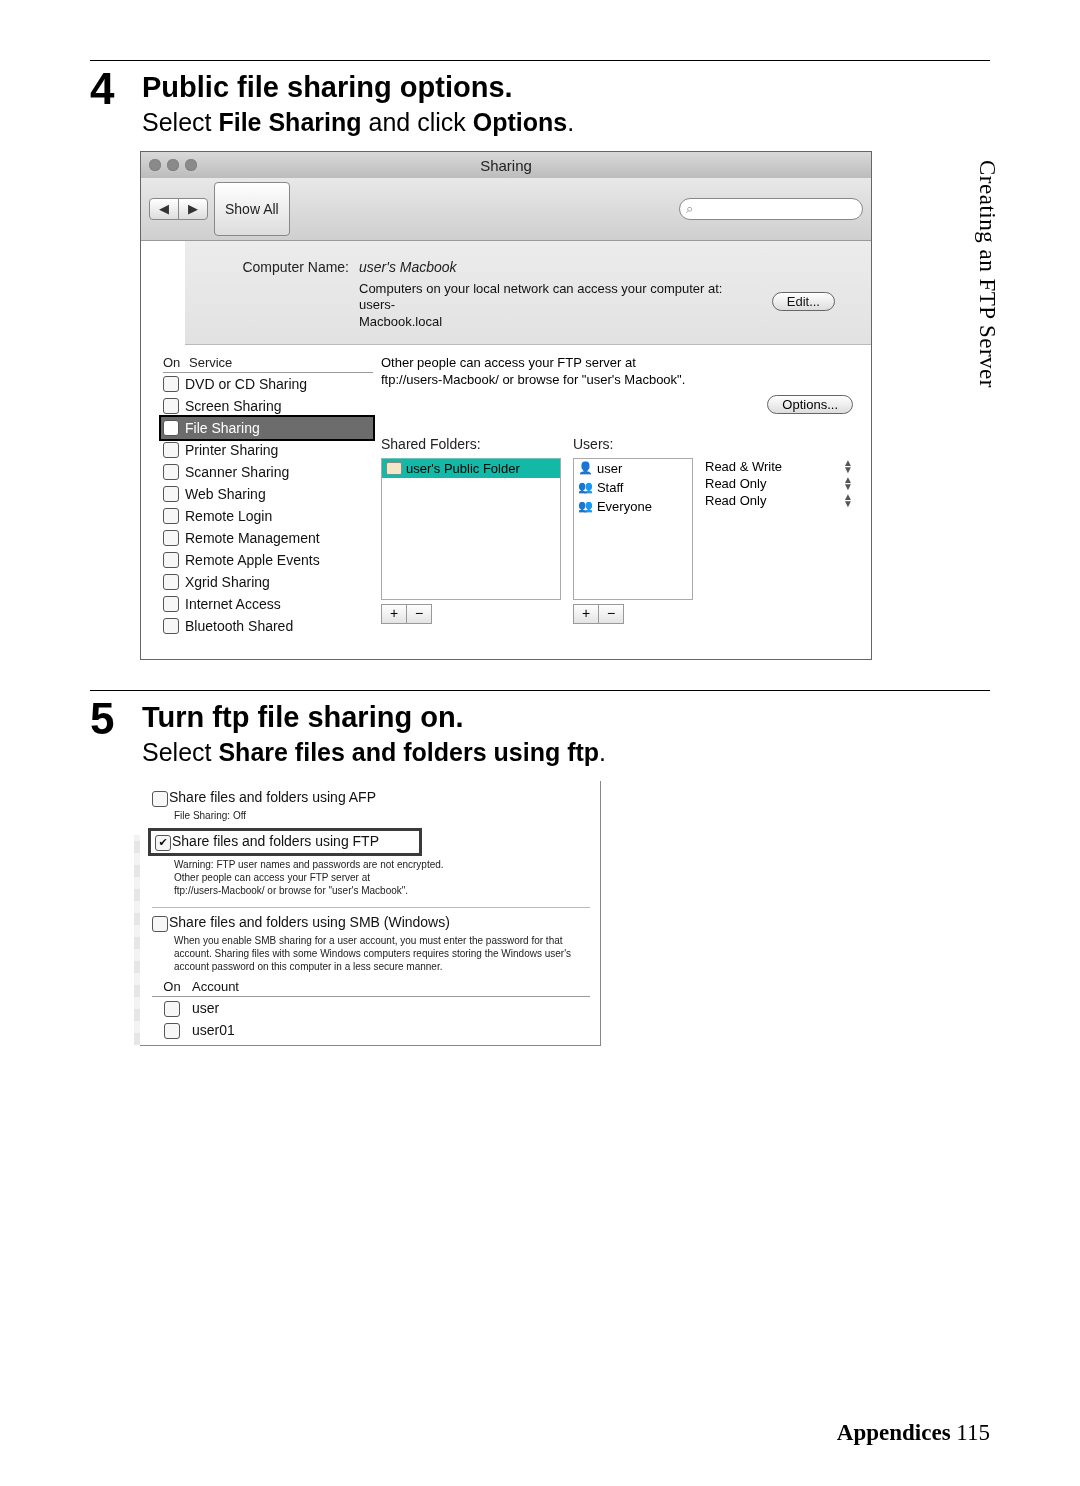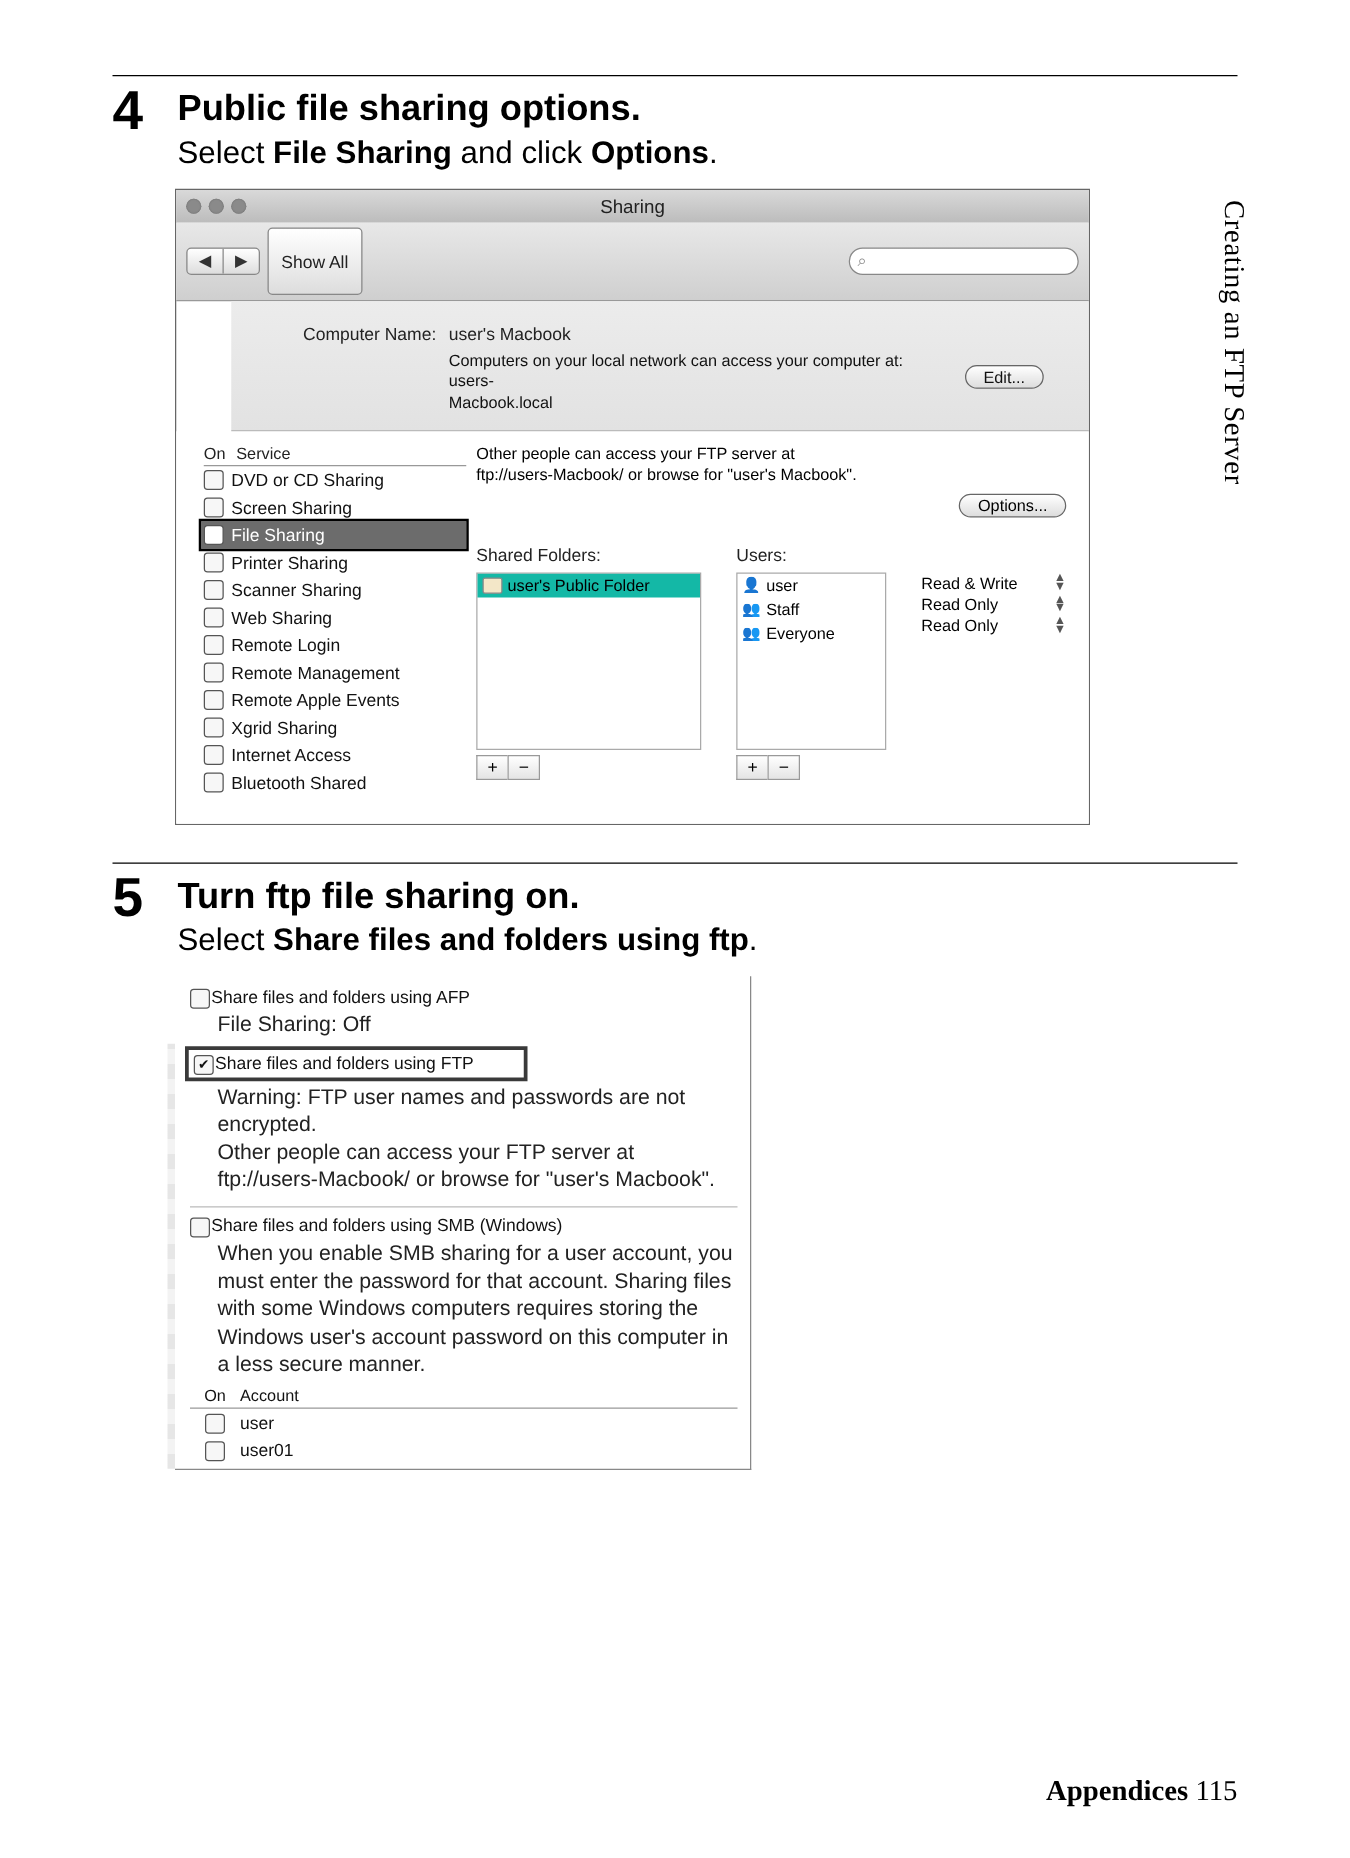--- a/index.html
+++ b/index.html
@@ -114,21 +114,21 @@
     font-size:13px; color:#888;
   }
   .pane-top {
     background: linear-gradient(#ececec,#e2e2e2);
     border-bottom:1px solid #bbb;
     padding: 18px 30px 14px 34px;
     font-size:14px; color:#111;margin-left:44px;
   }
   .cn-row{display:flex;gap:10px;align-items:baseline;}
   .cn-label{min-width:130px;text-align:right;color:#222;}
-  .cn-val{color:#222;}
+  .cn-val{color:#222;font-style:italic;}
   .cn-sub{margin-left:140px;margin-top:6px;font-size:13px;color:#111;max-width:400px;line-height:1.25;}
   .edit-btn {
     position:absolute; right:36px; margin-top:-38px;
   }
   .btn-oval {
     display:inline-block;border:1px solid #666;border-radius:10px;
     padding:1px 14px; background:linear-gradient(#fff,#ddd); font-size:13px;
   }
   .pane-main{
     display:flex;
@@ -148,21 +148,21 @@
     background:#6c6c6c;color:#fff;
     outline:2px solid #000;
     padding-left:2px;margin-left:-2px;
   }
   .svc-row.sel .chk{background:#fff;}
   .right-col{flex:1;font-size:13px;}
   .ftp-title{font-size:14px;margin-bottom:4px;display:flex;align-items:center;gap:6px;}
   .bulb{width:12px;height:12px;border:1px solid #888;border-radius:50%;display:inline-block;background:#ddd;}
   .ftp-desc{font-size:13px;line-height:1.3;}
   .options-btn{float:right;margin-top:6px;}
-  .sf-row{display:flex;gap:28px;margin-top:22px;}
+  .sf-row{display:flex;gap:12px;margin-top:22px;}
   .sf-col{display:flex;flex-direction:column;}
   .sf-col.f{width:180px;}
   .sf-col.u{width:120px;}
   .sf-col.p{flex:1;}
   .sf-label{font-size:14px;color:#222;margin-bottom:6px;}
   .sf-list{border:1px solid #aaa;height:140px;font-size:13px;background:#fff;}
   .sf-list.nb{border:none;}
   .sf-item{padding:2px 4px;display:flex;align-items:center;gap:4px;}
   .sf-item.sel{background:#14b8a6;}
   .folder-ico{width:14px;height:11px;border:1px solid #888;background:#f3e7c8;border-radius:2px;display:inline-block;}
@@ -180,21 +180,21 @@
     border-right:1px solid #888;
     border-bottom:1px solid #888;
     background:#fff;
     font-size:14px;color:#111;
     position:relative;
   }
   .shot2-inner{padding:6px 10px 4px 12px;}
   .opt-row{display:flex;align-items:flex-start;gap:1px;margin:2px 0;}
   .opt-chk{width:14px;height:14px;border:1px solid #555;border-radius:3px;background:#f7f7f7;margin-top:2px;display:flex;align-items:center;justify-content:center;font-size:11px;flex-shrink:0;}
   .opt-chk.on::after{content:"✔";}
-  .opt-sub{margin-left:22px;font-size:17px;color:#222;line-height:1.3;}
+  .opt-sub{margin-left:22px;font-size:10px;color:#222;line-height:1.3;}
   .ftp-box{border:3px solid #3a3a3a;padding:2px 4px;margin:6px 0 2px -4px;width:260px;}
   .hrthin{border-top:1px solid #bbb;margin:10px 0 6px 0;}
   .acct-head{display:flex;border-bottom:1px solid #999;font-size:13px;padding-bottom:2px;margin-top:6px;}
   .acct-head .c1{width:40px;text-align:center;}
   .acct-row{display:flex;align-items:center;height:22px;font-size:14px;}
   .acct-row .c1{width:40px;display:flex;justify-content:center;}
   .shot2-ghost{
     position:absolute;left:-6px;top:54px;bottom:0;width:14px;
     background:repeating-linear-gradient(0deg,#e6e6e6 0 12px,#f3f3f3 12px 24px);
     z-index:-1;

